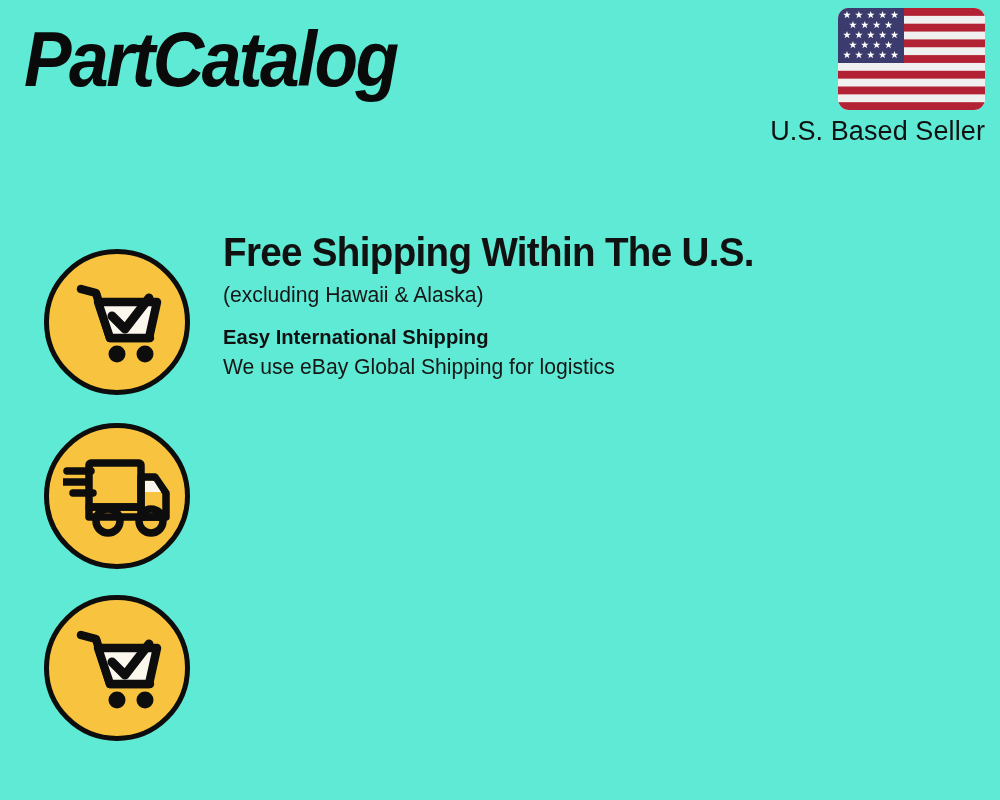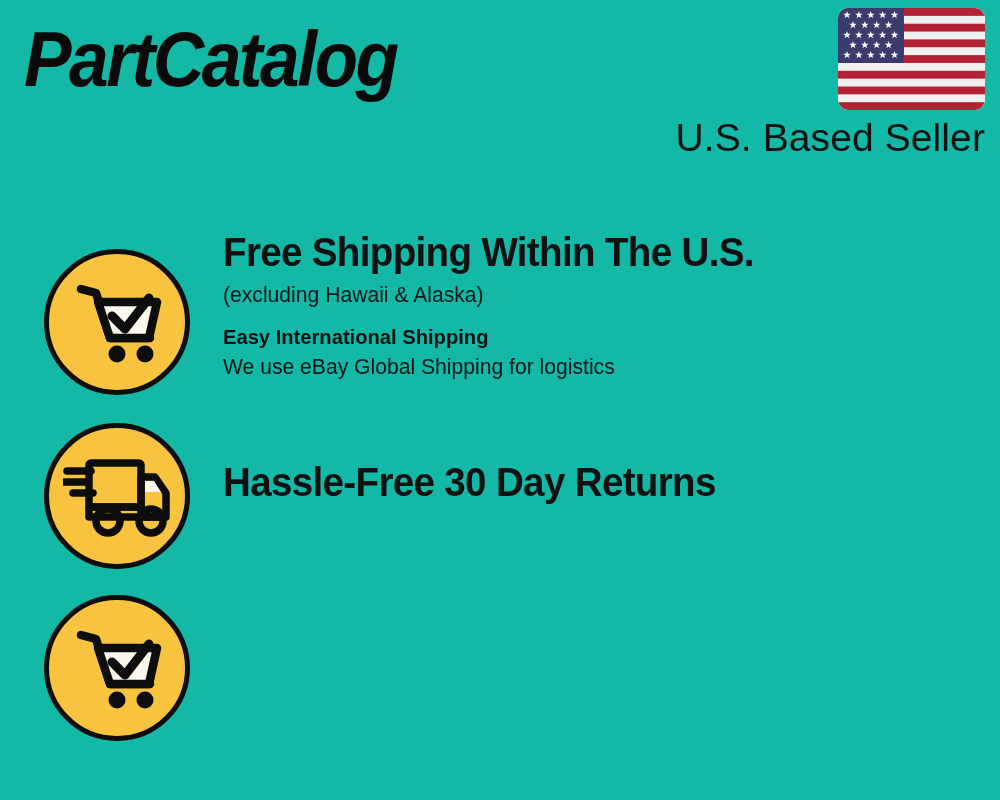--- a/index.html
+++ b/index.html
@@ -13,21 +13,21 @@
     position: relative;
     overflow: hidden;
     font-family: "Liberation Sans", sans-serif;
     color: #111111;
     -webkit-font-smoothing: antialiased;
   }
 
   .banner {
     position: absolute;
     inset: 0;
-    background: #14b8a6;
+    background: #5eead4;
   }
 
   
   .header {
     position: absolute;
     left: 0;
     top: 0;
     width: 1000px;
     height: 170px;
   }
@@ -77,21 +77,21 @@
     overflow: hidden;
     display: inline-block;
     position: relative;
     background: #f0f0f0;
     vertical-align: top;
   }
   .flag svg { display: block; }
   .seller-text {
     margin-top: 6px;
     font-family: "Liberation Sans", sans-serif;
-    font-size: 39px;
+    font-size: 27px;
     font-weight: 400;
     letter-spacing: 0.1px;
     color: #111111;
     white-space: nowrap;
     text-align: right;
   }
 
   
   .features {
     position: absolute;
@@ -277,23 +277,20 @@
           </g>
           <rect x="26" y="8" width="52" height="44" rx="2" fill="none" stroke="#0d0d0d" stroke-width="7.5" stroke-linejoin="round"></rect>
           <path d="M78 22 L92 22 L103 38 L103 62 L78 62 Z" fill="none" stroke="#0d0d0d" stroke-width="7.5" stroke-linejoin="round"></path>
           <path d="M82 26 L91 26 L98 37 L82 37 Z" fill="#FBF7ED"></path>
           <path d="M26 52 L78 52" stroke="#0d0d0d" stroke-width="7.5" stroke-linecap="round"></path>
           <path d="M26 52 L26 62 L103 62" fill="none" stroke="#0d0d0d" stroke-width="7.5" stroke-linejoin="round"></path>
           <circle cx="45" cy="66" r="12" fill="none" stroke="#0d0d0d" stroke-width="7.5"></circle>
           <circle cx="88" cy="66" r="12" fill="none" stroke="#0d0d0d" stroke-width="7.5"></circle>
         </svg>
       </div>
-      <div class="feature-text">
-        <div class="headline">Hassle-Free 30 Day Returns</div>
-      </div>
     </div>
 
     <div class="feature-row r3">
       <div class="icon-badge">
         <svg width="104" height="92" viewBox="0 0 104 92" aria-hidden="true">
           <path d="M16 13 L31 17 L45 62 L85 62" fill="none" stroke="#0d0d0d" stroke-width="8.5" stroke-linecap="round" stroke-linejoin="round"></path>
           <path d="M33 26 L92 26 L84 62 L45 62 Z" fill="#FBF7ED" stroke="#0d0d0d" stroke-width="8.5" stroke-linejoin="round"></path>
           <path d="M47 40 L60 53 L84 22" fill="none" stroke="#0d0d0d" stroke-width="9" stroke-linecap="round" stroke-linejoin="round"></path>
           <circle cx="52" cy="78" r="8.5" fill="#0d0d0d"></circle>
           <circle cx="80" cy="78" r="8.5" fill="#0d0d0d"></circle>

